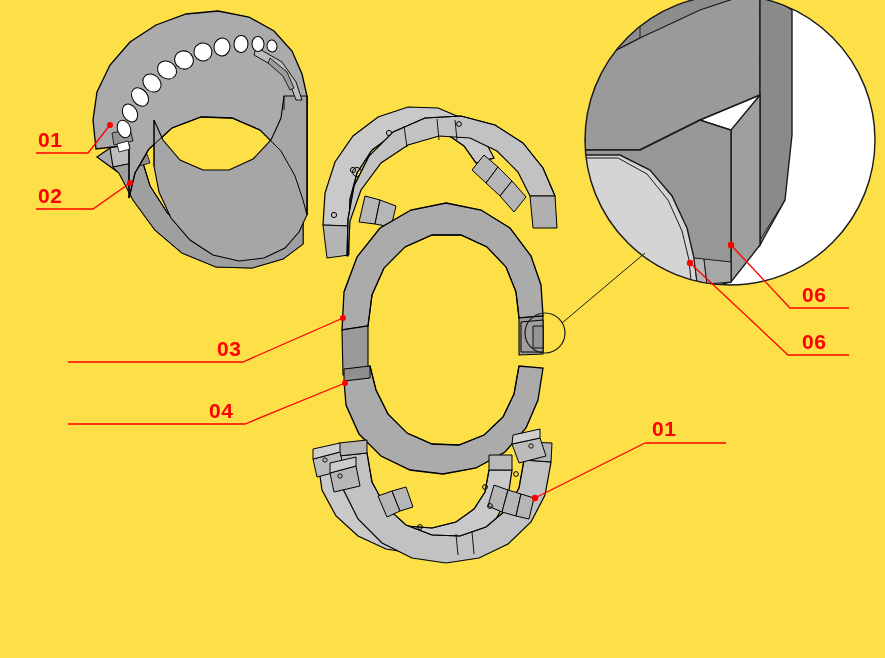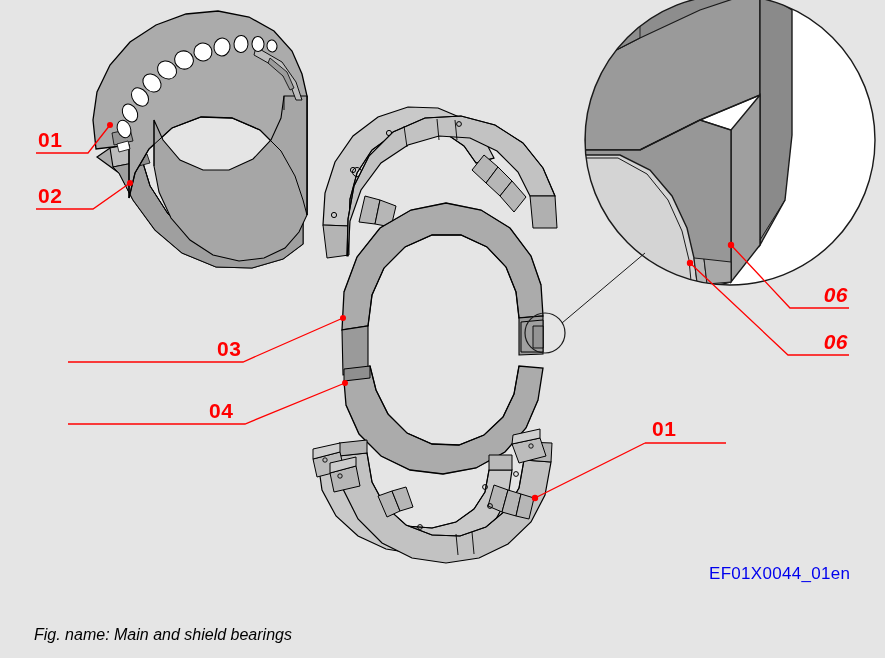--- a/index.html
+++ b/index.html
@@ -8,43 +8,41 @@
     padding: 0;
     background: #ffffff;
   }
   body {
     font-family: "Liberation Sans", sans-serif;
   }
   #figure-root {
     position: relative;
     width: 885px;
     height: 658px;
-    background: #e5e5e5;
+    background: #fde047;
     overflow: hidden;
   }
   #drawing-canvas {
     position: absolute;
     left: 0;
     top: 0;
     width: 885px;
     height: 658px;
   }
   .callout-text {
     position: absolute;
     color: #ff0000;
     font-family: "Liberation Sans", sans-serif;
     font-size: 21px;
     font-weight: bold;
     letter-spacing: 0.5px;
     white-space: nowrap;
     line-height: 1;
   }
   .callout-text.right-align {
-    text-align: right;
-    font-style: italic;
   }
   #ref-code {
     position: absolute;
     left: 709px;
     top: 564px;
     color: #0000ee;
     font-family: "Liberation Sans", sans-serif;
     font-size: 17px;
     font-weight: normal;
     letter-spacing: 0.3px;
@@ -322,16 +320,14 @@
   </svg>
 
   <div class="callout-text" style="left:38px; top:129px;">01</div>
   <div class="callout-text" style="left:38px; top:185px;">02</div>
   <div class="callout-text" style="left:201px; top:338px;margin-left:16px;">03</div>
   <div class="callout-text" style="left:201px; top:400px;margin-left:8px;">04</div>
   <div class="callout-text" style="left:652px; top:418px;">01</div>
   <div class="callout-text right-align" style="left:802px; top:284px; width:46px;">06</div>
   <div class="callout-text right-align" style="left:802px; top:331px; width:46px;">06</div>
 
-  <div id="ref-code">EF01X0044_01en</div>
-  <div id="fig-caption">Fig. name: Main and shield bearings</div>
 
 </div>
 
 </body></html>

